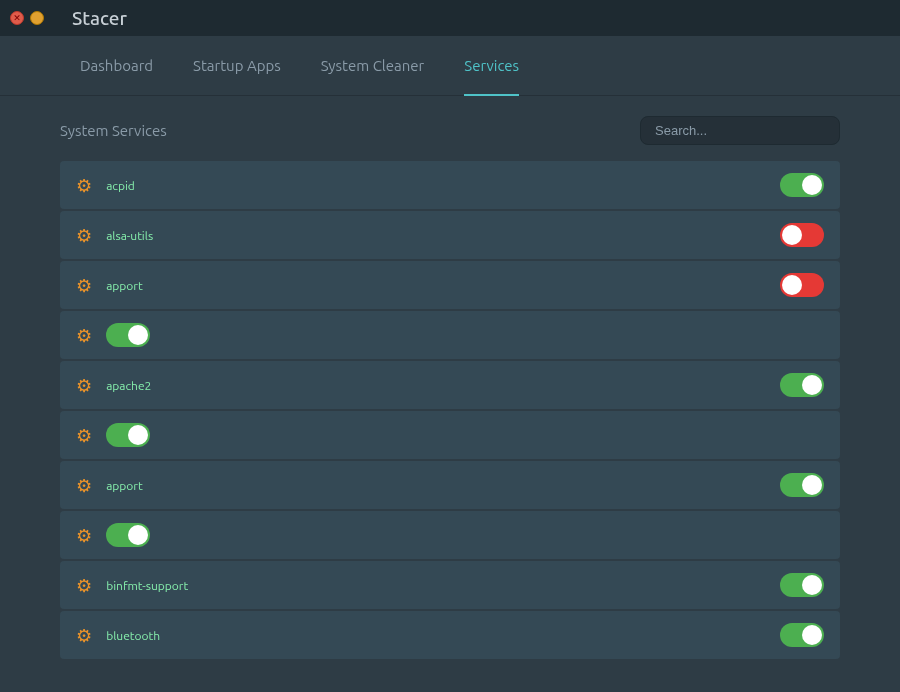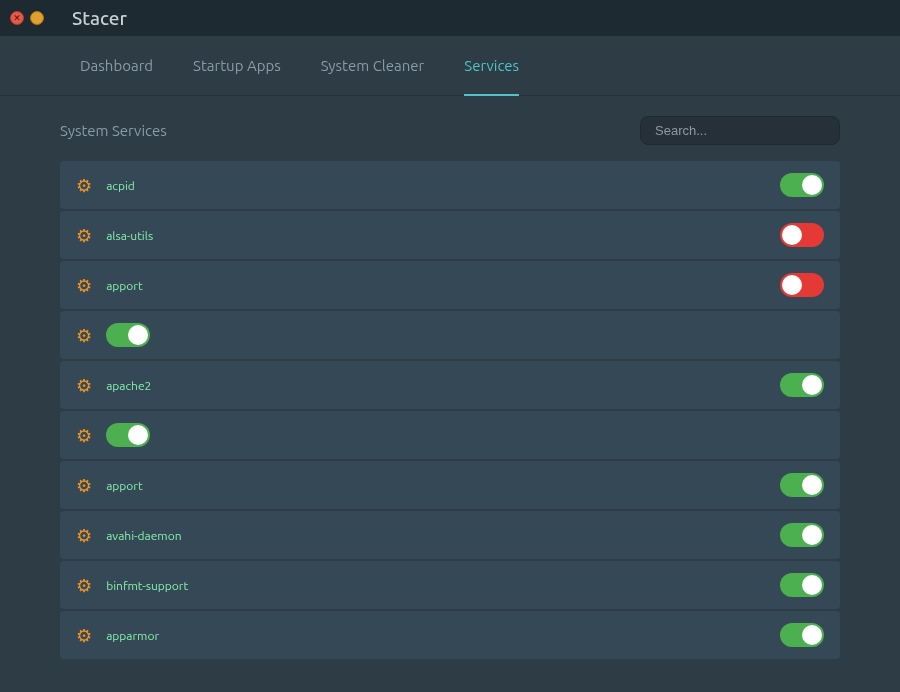--- a/index.html
+++ b/index.html
@@ -307,37 +307,36 @@
         <div class="service-item">
       <span class="gear-icon">⚙</span>
       <span class="service-name">apport</span>
       <label class="toggle on">
         <input type="checkbox" checked="" style="">
         <span class="toggle-slider"></span>
       </label>
     </div>
         <div class="service-item">
       <span class="gear-icon">⚙</span>
-      <span class="service-name">avahi-daemon</span>
       <label class="toggle on">
         <input type="checkbox" checked="" style="">
         <span class="toggle-slider"></span>
       </label>
     </div>
         <div class="service-item">
       <span class="gear-icon">⚙</span>
       <span class="service-name">binfmt-support</span>
       <label class="toggle on">
         <input type="checkbox" checked="" style="">
         <span class="toggle-slider"></span>
       </label>
     </div>
         <div class="service-item">
       <span class="gear-icon">⚙</span>
-      <span class="service-name">apparmor</span>
+      <span class="service-name">bluetooth</span>
       <label class="toggle on">
         <input type="checkbox" checked="" style="">
         <span class="toggle-slider"></span>
       </label>
     </div>
       </div>
   </div>
 </div>
 
 </body></html>

